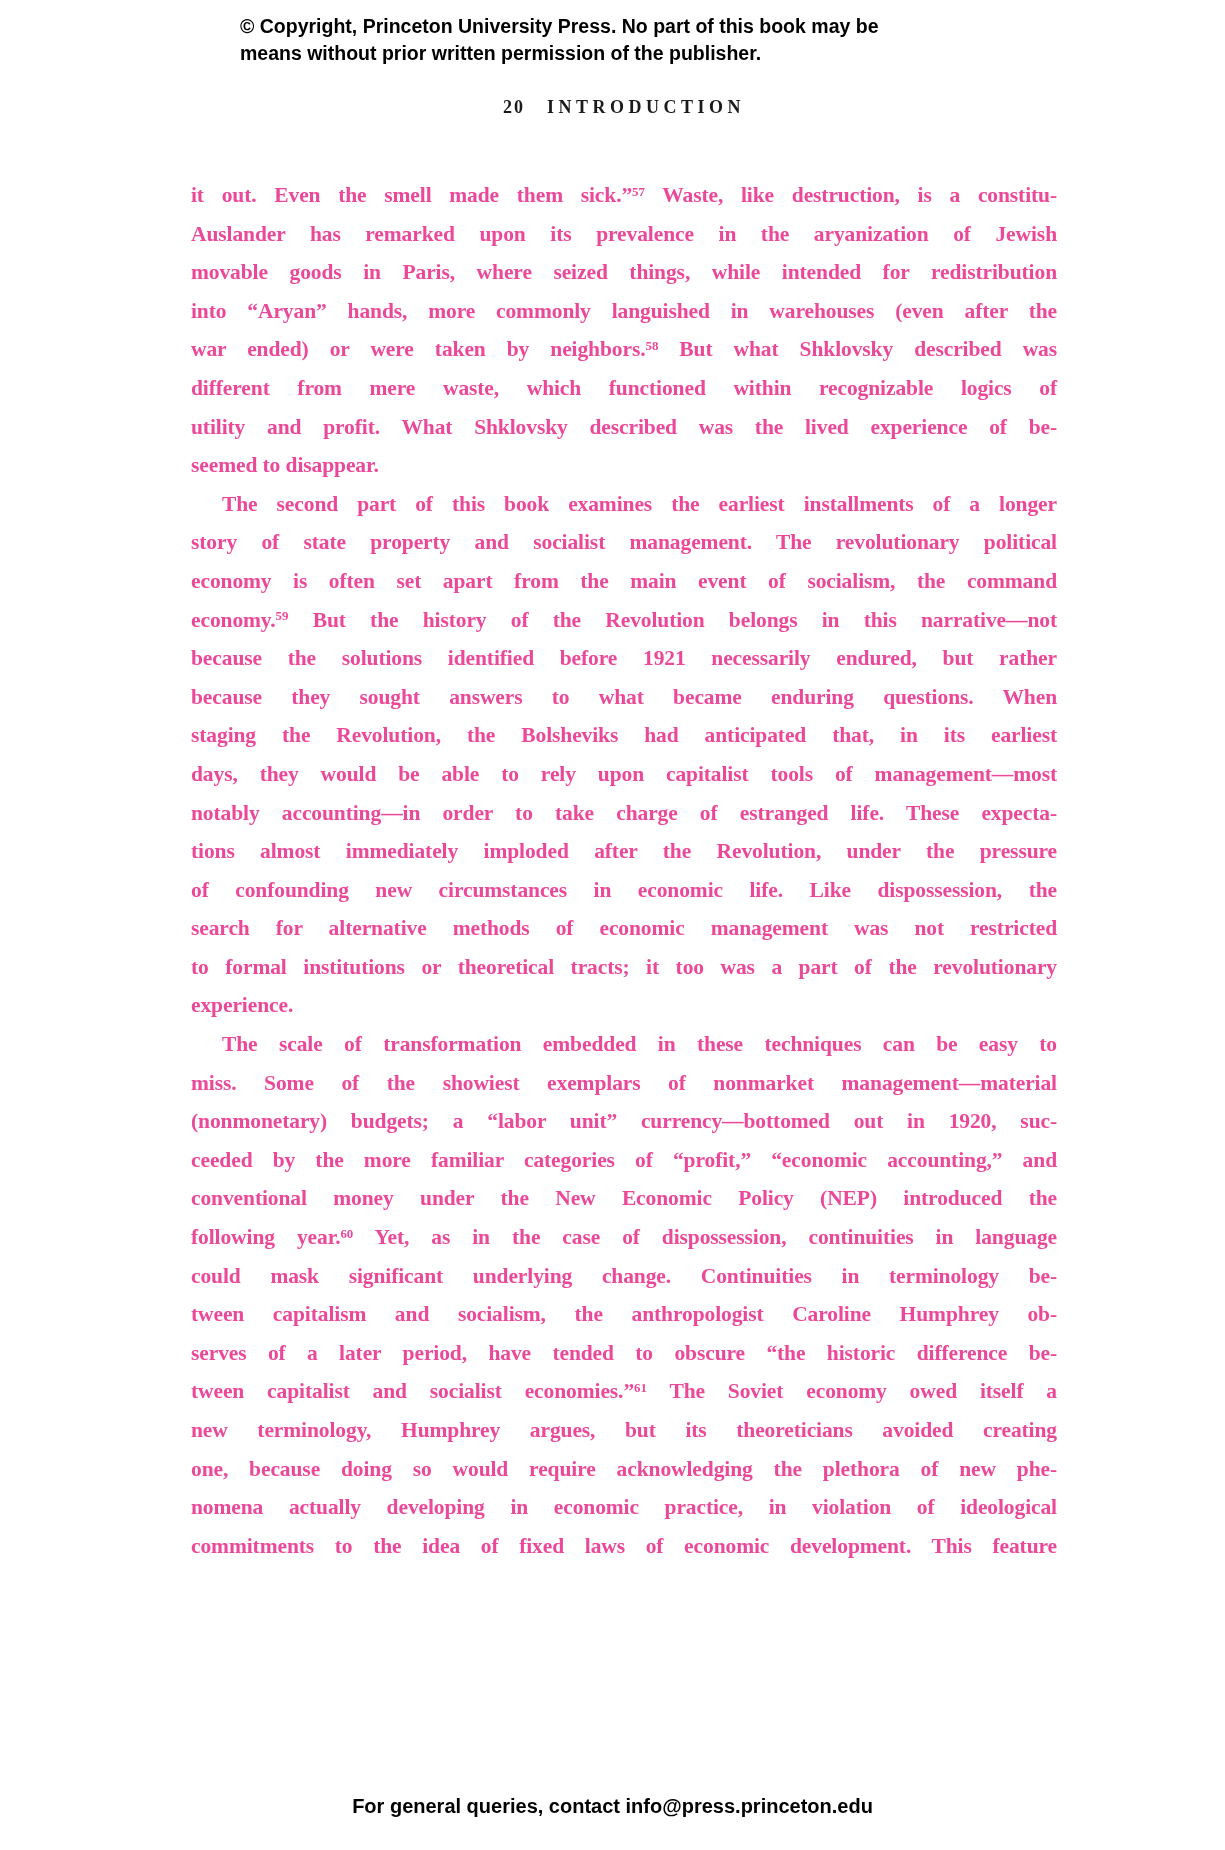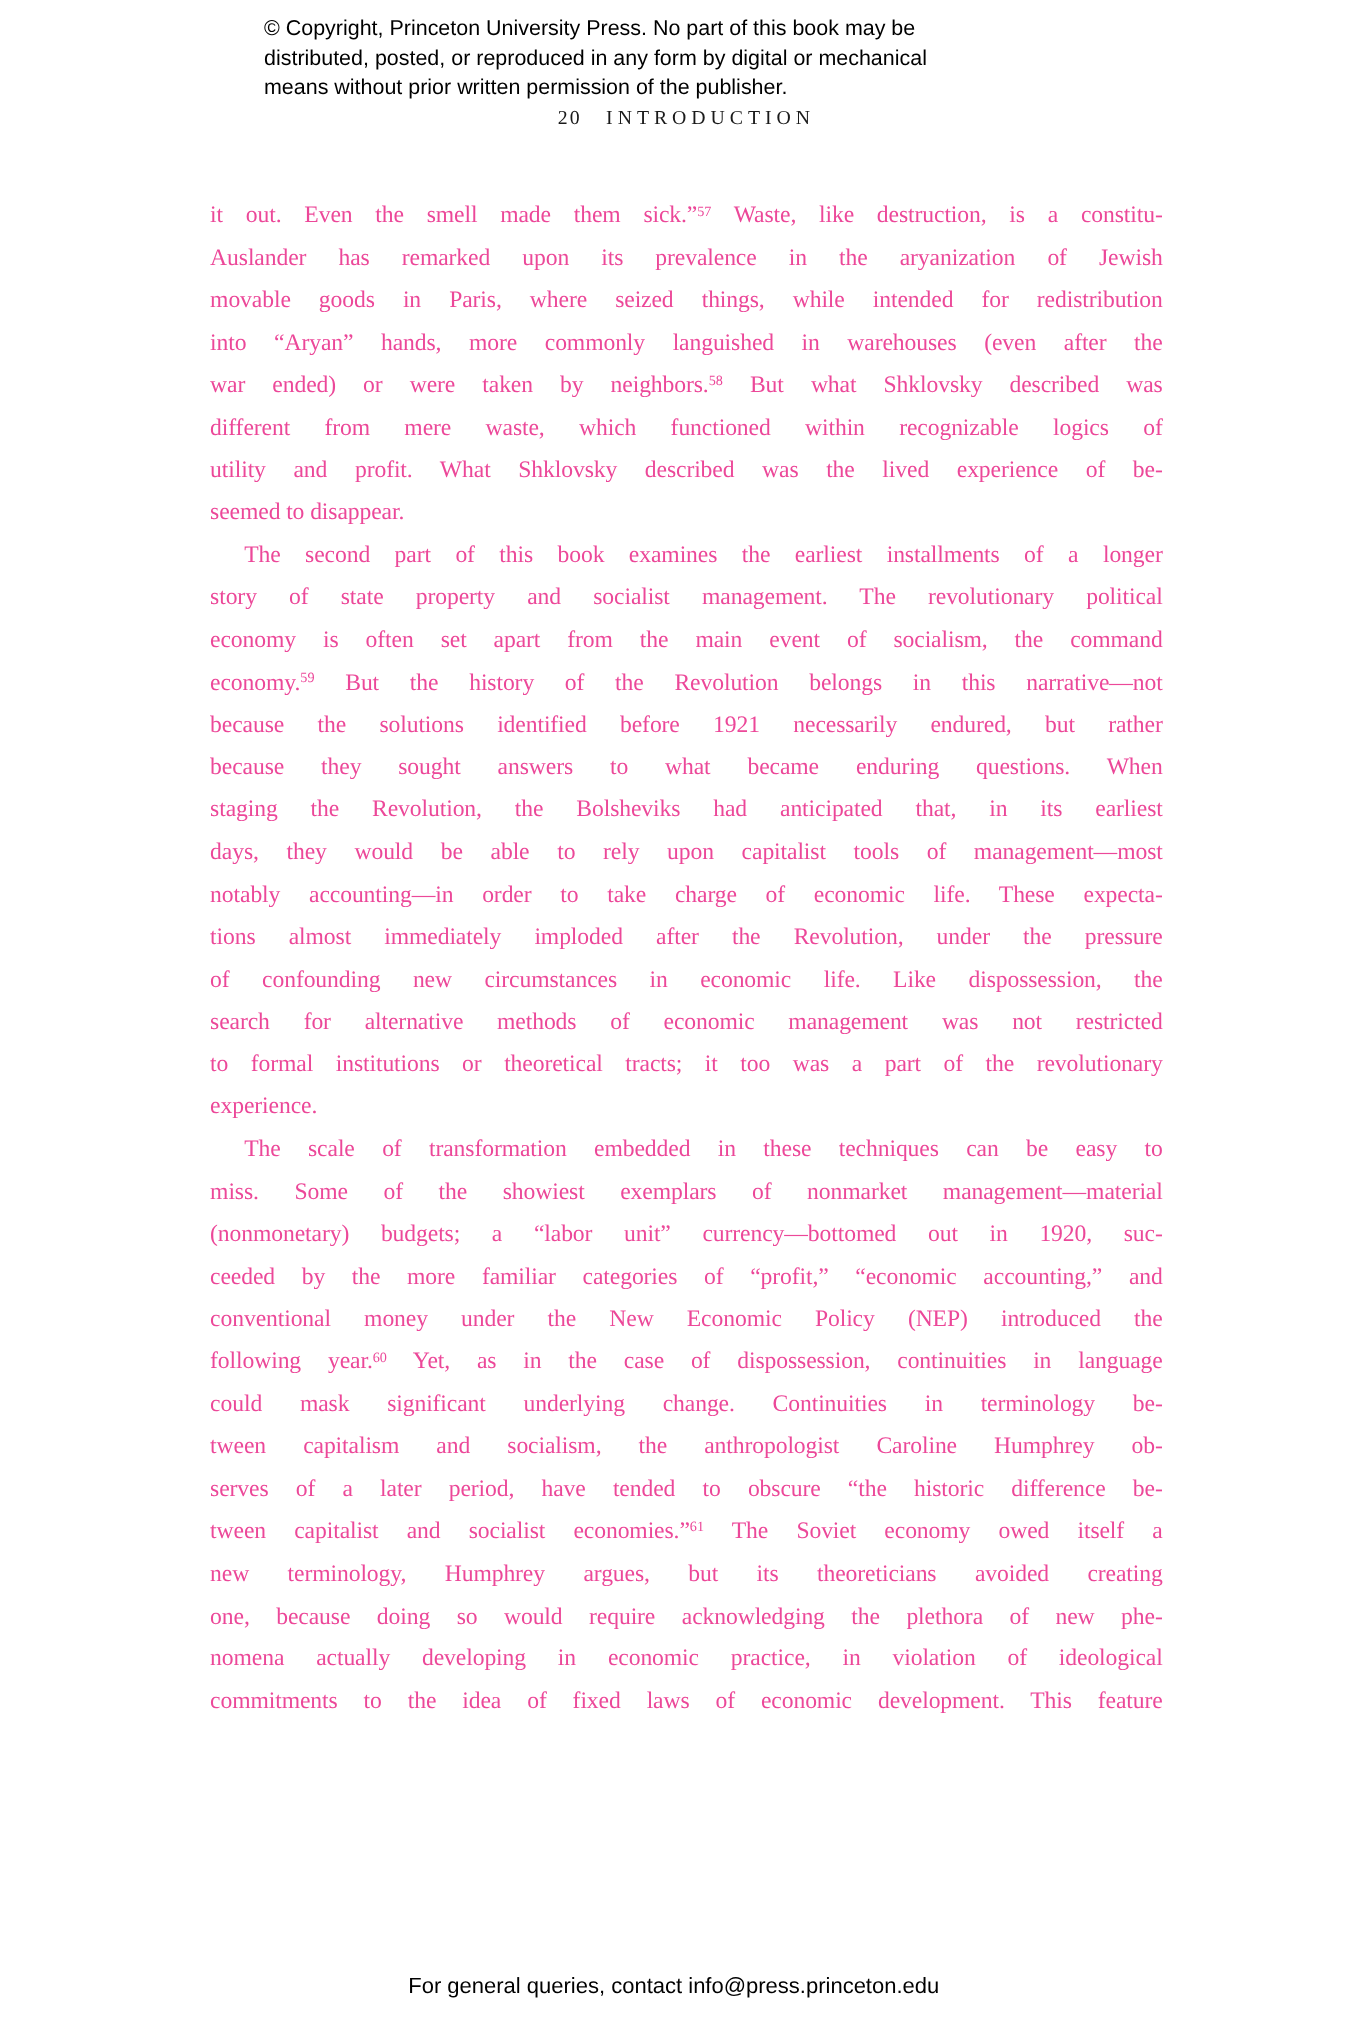--- a/index.html
+++ b/index.html
@@ -4,20 +4,21 @@
 <style>
   html, body { margin: 0; padding: 0; background: #ffffff; }
   .page {
     position: relative;
     width: 1092px;
     height: 1850px;
     background: #ffffff;
     overflow: hidden;
     font-family: "Liberation Serif", serif;
     color: #121212;
+    font-weight: bold;
   }
   .copyright {
     position: absolute;
     left: 240px;
     top: 13px;
     font-family: "Liberation Sans", sans-serif;
     font-size: 19.5px;
     line-height: 26.5px;
     color: #000000;
   }
@@ -74,21 +75,20 @@
     color: #000000;
   }
 </style>
 </head>
 <body>
 
 <div class="page">
 
   <div class="copyright">
     <div>© Copyright, Princeton University Press. No part of this book may be</div>
-    <div>distributed, posted, or reproduced in any form by digital or mechanical</div>
     <div>means without prior written permission of the publisher.</div>
   </div>
 
   <div class="running-head">
     <span class="pagenum">20</span><span class="section">INTRODUCTION</span>
   </div>
 
   <div class="body-text">
       <div>
         <div class="line">it out. Even the smell made them sick.”<sup class="fnref">57</sup> Waste, like destruction, is a constitu-</div>
@@ -102,21 +102,21 @@
       </div>
       <div>
         <div class="line indent">The second part of this book examines the earliest installments of a longer</div>
         <div class="line">story of state property and socialist management. The revolutionary political</div>
         <div class="line">economy is often set apart from the main event of socialism, the command</div>
         <div class="line">economy.<sup class="fnref">59</sup> But the history of the Revolution belongs in this narrative—not</div>
         <div class="line">because the solutions identified before 1921 necessarily endured, but rather</div>
         <div class="line">because they sought answers to what became enduring questions. When</div>
         <div class="line">staging the Revolution, the Bolsheviks had anticipated that, in its earliest</div>
         <div class="line">days, they would be able to rely upon capitalist tools of management—most</div>
-        <div class="line">notably accounting—in order to take charge of economic life. These expecta-</div>
+        <div class="line">notably accounting—in order to take charge of estranged life. These expecta-</div>
         <div class="line">tions almost immediately imploded after the Revolution, under the pressure</div>
         <div class="line">of confounding new circumstances in economic life. Like dispossession, the</div>
         <div class="line">search for alternative methods of economic management was not restricted</div>
         <div class="line">to formal institutions or theoretical tracts; it too was a part of the revolutionary</div>
         <div class="line last">experience.</div>
       </div>
       <div>
         <div class="line indent">The scale of transformation embedded in these techniques can be easy to</div>
         <div class="line">miss. Some of the showiest exemplars of nonmarket management—material</div>
         <div class="line">(nonmonetary) budgets; a “labor unit” currency—bottomed out in 1920, suc-</div>

